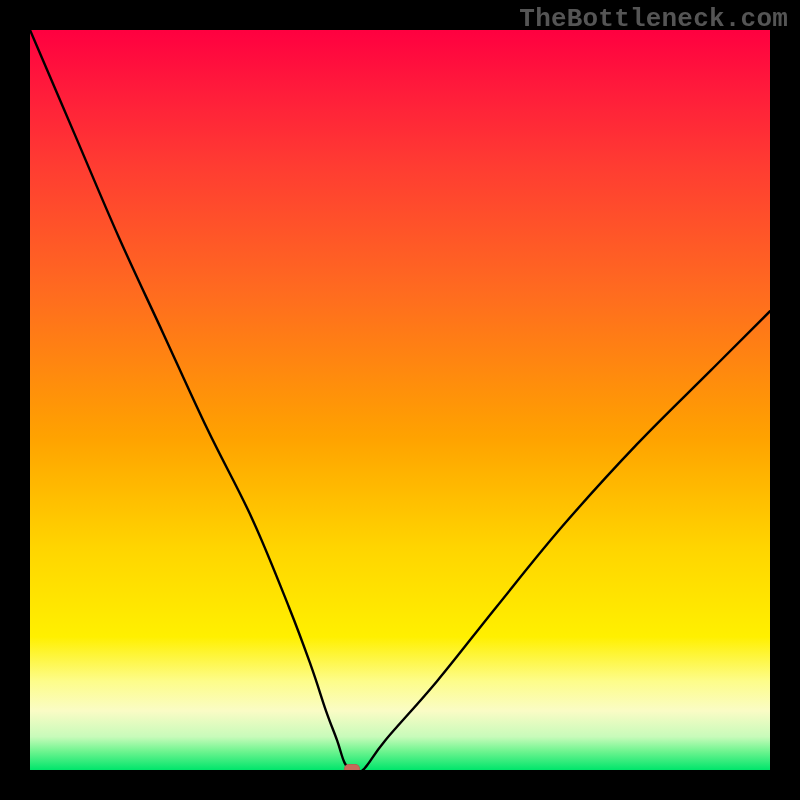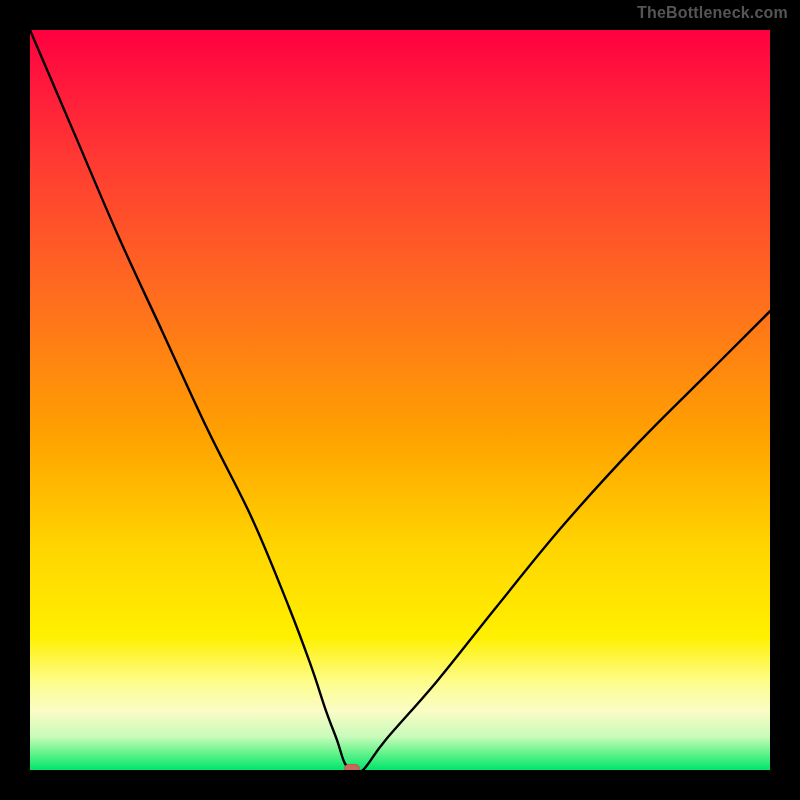--- a/index.html
+++ b/index.html
@@ -15,25 +15,26 @@
     position: relative;
     width: 800px;
     height: 800px;
     background: #000;
   }
   .watermark {
     position: absolute;
     top: 4px;
     right: 12px;
     color: #555;
-    font-size: 16px;
+    font-size: 26px;
     font-weight: 600;
     letter-spacing: 0.2px;
     z-index: 50;
     user-select: none;
+    font-family: Liberation Mono, monospace;
   }
   .plot-area {
     position: absolute;
     left: 30px;
     top: 30px;
     width: 740px;
     height: 740px;
     overflow: hidden;
   }
   .grad {

